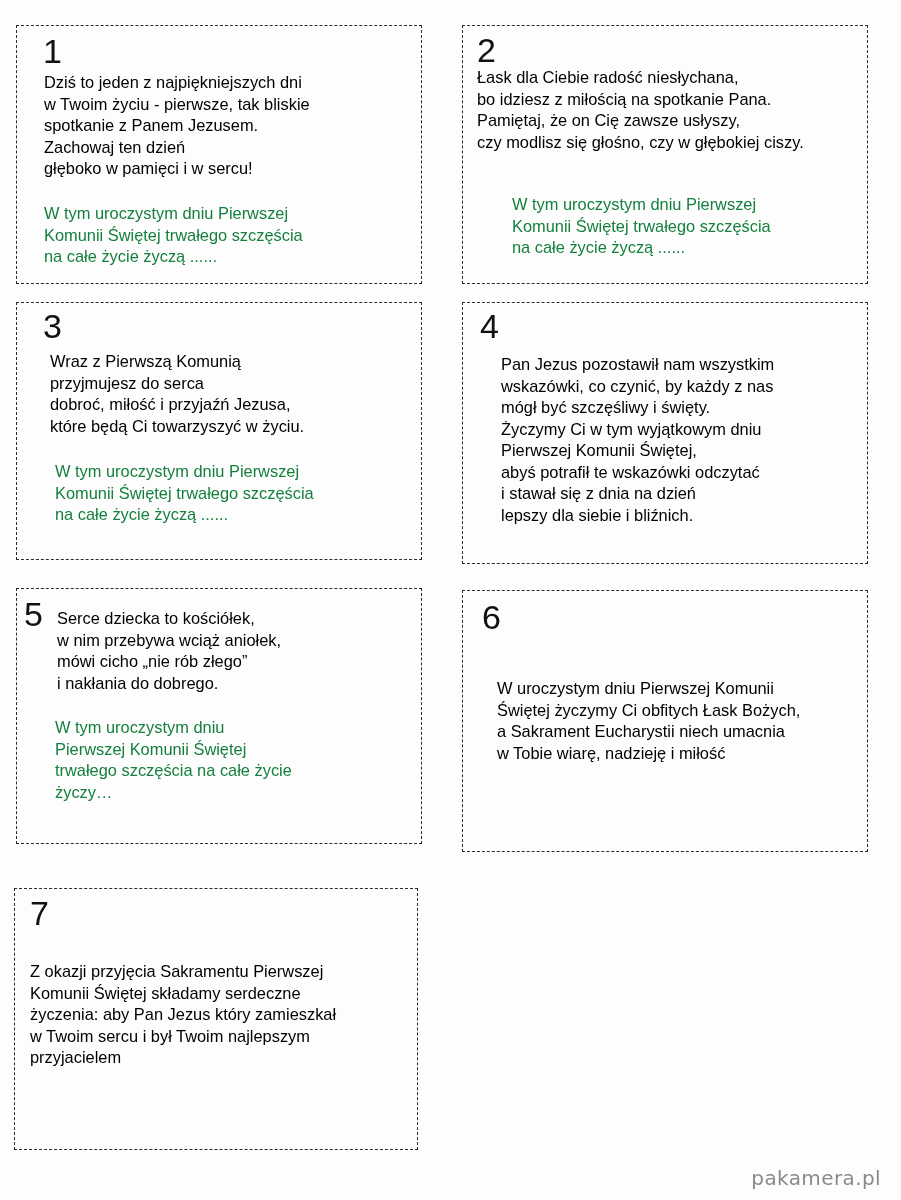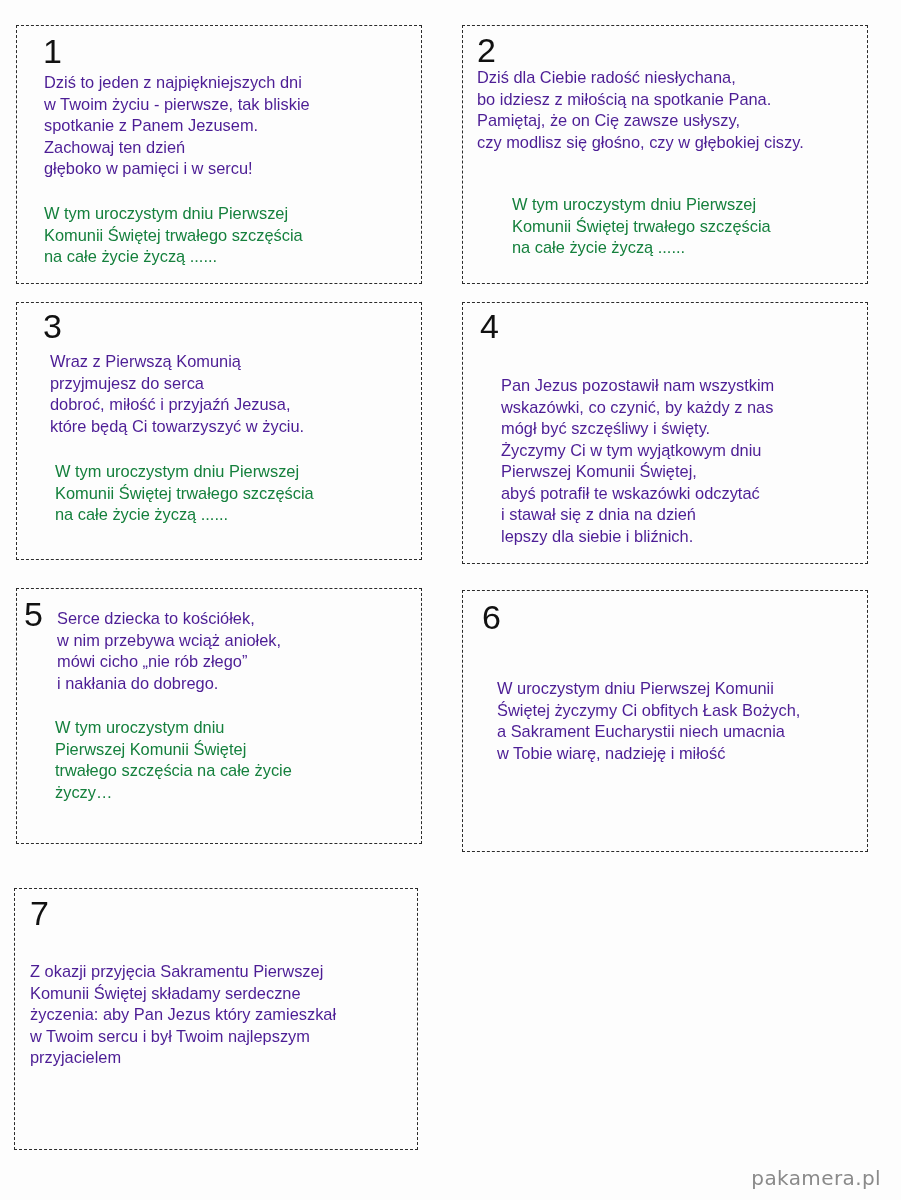--- a/index.html
+++ b/index.html
@@ -33,21 +33,21 @@
     font-size: 34px;
     line-height: 34px;
     font-weight: 400;
     color: #111111;
     letter-spacing: 0px;
   }
 
   .verse {
     font-size: 16.4px;
     line-height: 21.5px;
-    color: #4c1d95;
+    color: #000000;
     white-space: pre-line;
   }
 
   .signature {
     font-size: 16.4px;
     line-height: 21.5px;
     color: #15803d;
     white-space: pre-line;
   }
 
@@ -65,21 +65,21 @@
 
   
   #card-3 { left: 16px;  top: 302px; width: 406px; height: 258px; }
   #card-3 .card-number { position: absolute; left: 26px; top: 6px; }
   #card-3 .verse       { position: absolute; left: 33px; top: 48px; }
   #card-3 .signature   { position: absolute; left: 38px; top: 158px; }
 
   
   #card-4 { left: 462px; top: 302px; width: 406px; height: 262px; }
   #card-4 .card-number { position: absolute; left: 17px; top: 6px; }
-  #card-4 .verse       { position: absolute; left: 38px; top: 51px; margin-top: 21px; }
+  #card-4 .verse       { position: absolute; left: 38px; top: 51px; }
 
   
   #card-5 { left: 16px;  top: 588px; width: 406px; height: 256px; }
   #card-5 .card-number { position: absolute; left: 7px; top: 8px; }
   #card-5 .verse       { position: absolute; left: 40px; top: 19px; }
   #card-5 .signature   { position: absolute; left: 38px; top: 128px; }
 
   
   #card-6 { left: 462px; top: 590px; width: 406px; height: 262px; }
   #card-6 .card-number { position: absolute; left: 19px; top: 9px; }
@@ -114,21 +114,21 @@
 spotkanie z Panem Jezusem.
 Zachowaj ten dzień
 głęboko w pamięci i w sercu!</div>
     <div class="signature">W tym uroczystym dniu Pierwszej
 Komunii Świętej trwałego szczęścia
 na całe życie życzą ......</div>
   </div>
 
   <div class="card" id="card-2">
     <div class="card-number">2</div>
-    <div class="verse">Dziś dla Ciebie radość niesłychana,
+    <div class="verse">Łask dla Ciebie radość niesłychana,
 bo idziesz z miłością na spotkanie Pana.
 Pamiętaj, że on Cię zawsze usłyszy,
 czy modlisz się głośno, czy w głębokiej ciszy.</div>
     <div class="signature">W tym uroczystym dniu Pierwszej
 Komunii Świętej trwałego szczęścia
 na całe życie życzą ......</div>
   </div>
 
   <div class="card" id="card-3">
     <div class="card-number">3</div>

